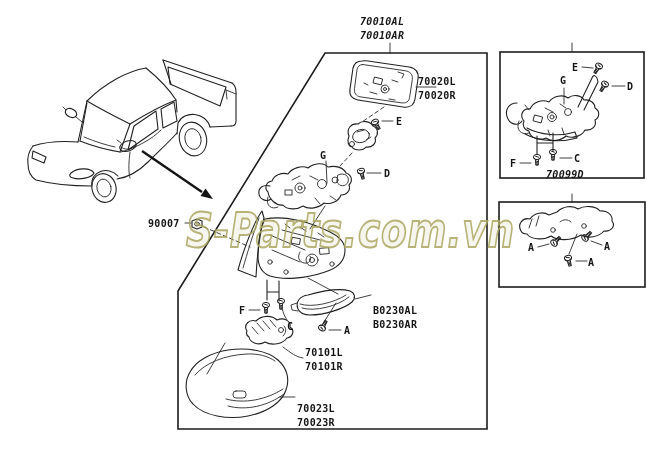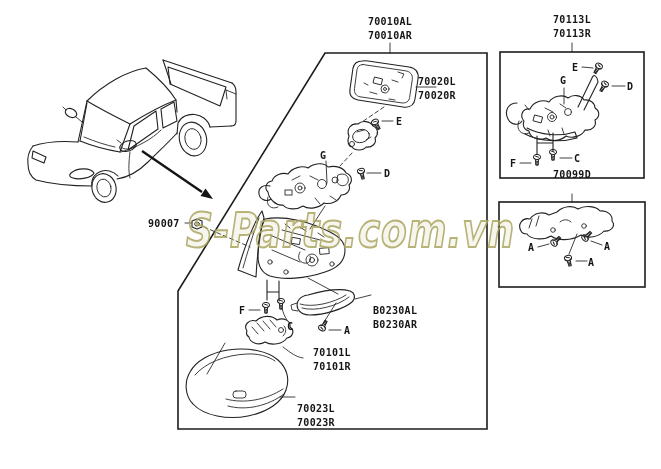--- a/index.html
+++ b/index.html
@@ -6,21 +6,21 @@
   .stage{position:relative;width:661px;height:469px;background:#ffffff;overflow:hidden;
          font-family:"DejaVu Sans Mono",monospace;}
   .stage svg{position:absolute;left:0;top:0;}
   svg .ln{stroke:#222;fill:none;stroke-width:1.1;stroke-linecap:round;stroke-linejoin:round;}
   svg .thin{stroke:#2a2a2a;fill:none;stroke-width:0.9;stroke-linecap:round;}
   svg .box{stroke:#1c1c1c;fill:none;stroke-width:1.6;}
   svg .solid{fill:#141414;stroke:none;}
   svg .shaft{stroke:#222;fill:none;stroke-width:1.0;}
   .lbl{position:absolute;font-size:10px;font-weight:bold;color:#151515;line-height:13.5px;
        white-space:nowrap;letter-spacing:0.3px;}
-  .center{text-align:center;}
+  .center{text-align:left;font-style:italic;}
   .wm{position:absolute;left:186px;top:206px;font-family:"DejaVu Sans",sans-serif;
       font-style:italic;font-weight:bold;font-size:48px;line-height:48px;letter-spacing:1px;
       color:rgba(171,166,96,0.10);-webkit-text-stroke:2px rgba(171,166,96,0.85);
       transform:scaleX(0.78);transform-origin:0 0;white-space:nowrap;z-index:5;}
 </style>
 </head>
 <body>
 
 <div class="stage">
 
@@ -260,31 +260,27 @@
 </div>
 <div class="lbl" style="left:418px;top:75px">
   <div>70020L</div>
   <div>70020R</div>
 </div>
 <div class="lbl" style="left:148px;top:217px">90007</div>
 <div class="lbl" style="left:373px;top:304px">
   <div>B0230AL</div>
   <div>B0230AR</div>
 </div>
-<div class="lbl" style="left:313px;top:346px">
+<div class="lbl" style="left:305px;top:346px">
   <div>70101L</div>
   <div>70101R</div>
 </div>
 <div class="lbl" style="left:297px;top:402px">
   <div>70023L</div>
   <div>70023R</div>
-</div>
-<div class="lbl center" style="left:546px;top:13px;width:52px">
-  <div>70113L</div>
-  <div>70113R</div>
 </div>
 <div class="lbl center" style="left:546px;top:168px;width:52px">70099D</div>
 
 <div class="lbl" style="left:396px;top:115px">E</div>
 <div class="lbl" style="left:384px;top:167px">D</div>
 <div class="lbl" style="left:320px;top:149px">G</div>
 <div class="lbl" style="left:239px;top:304px">F</div>
 <div class="lbl" style="left:287px;top:320px">C</div>
 <div class="lbl" style="left:344px;top:324px">A</div>
 

